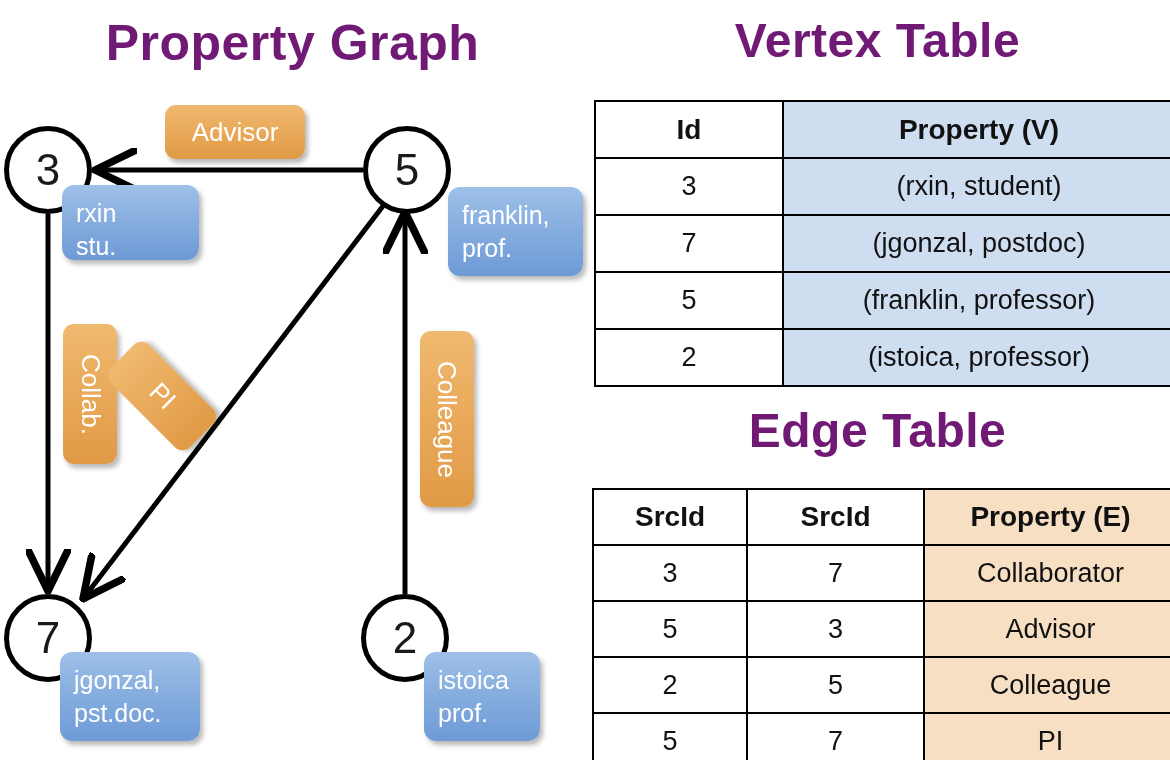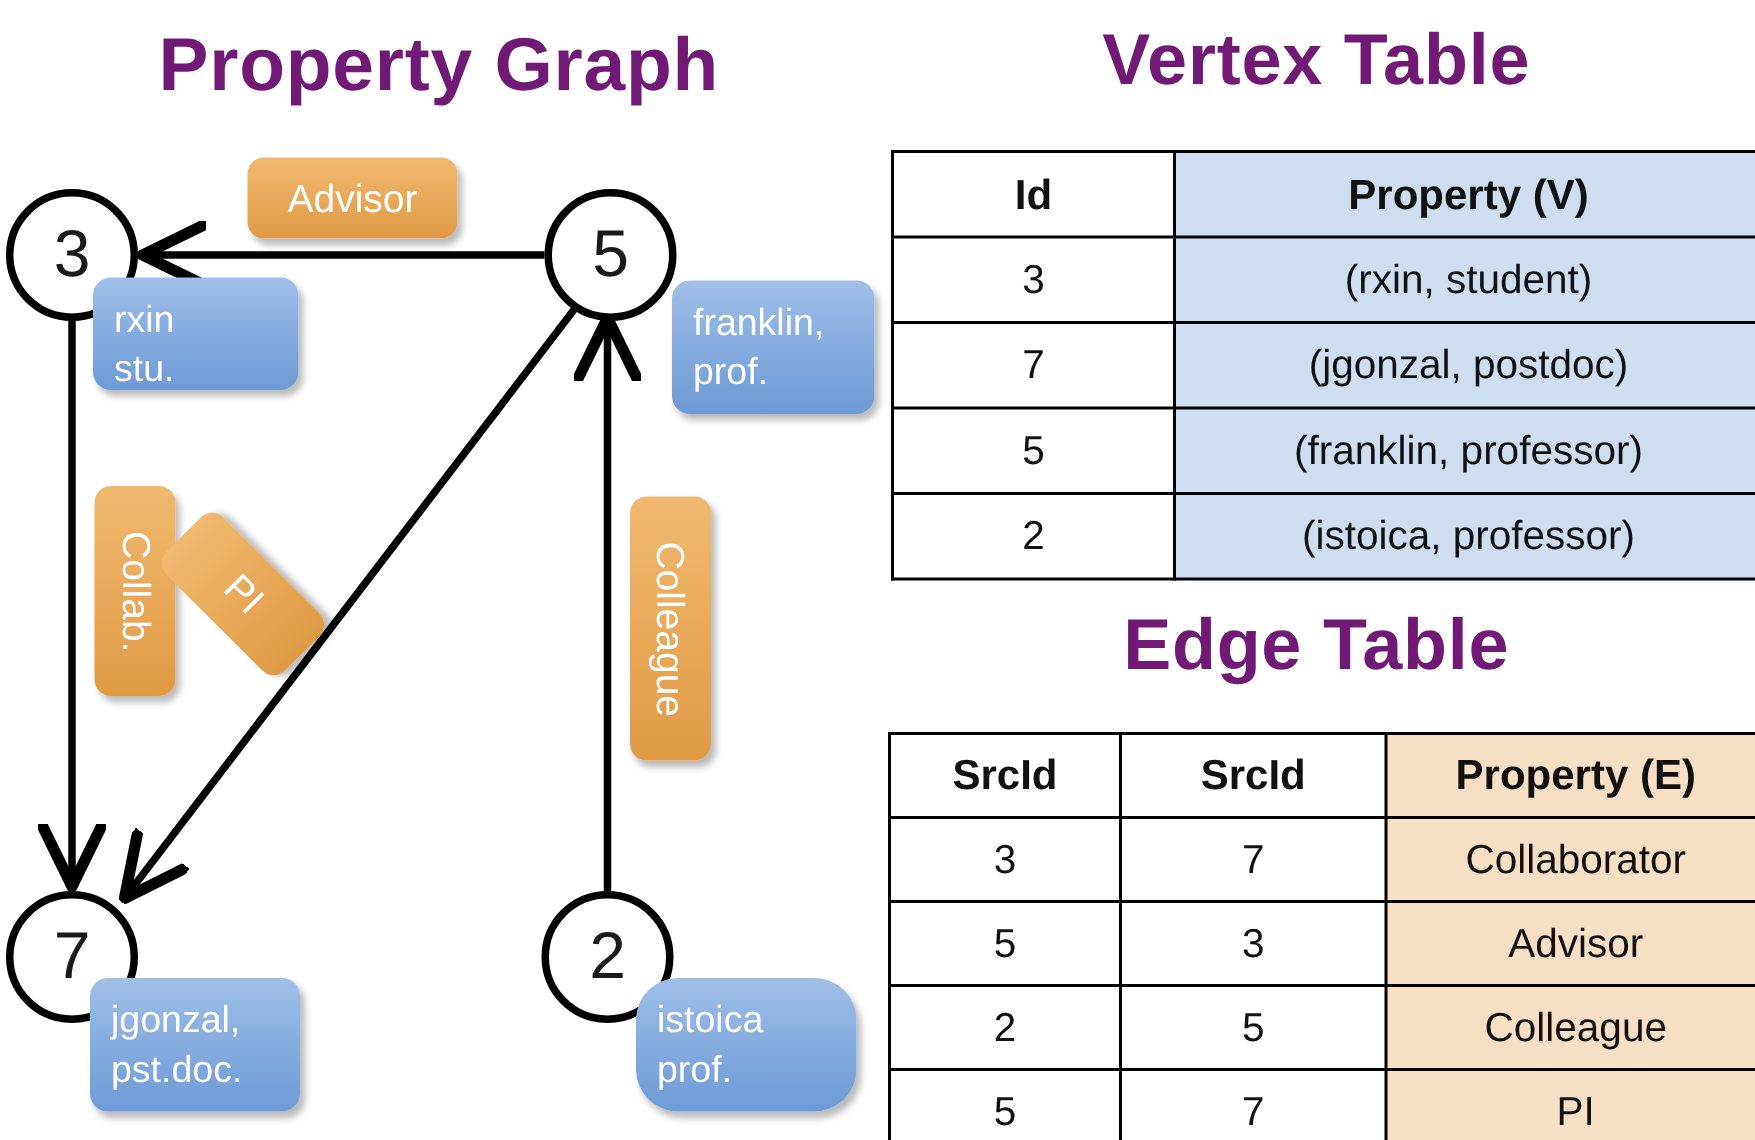--- a/index.html
+++ b/index.html
@@ -41,21 +41,21 @@
     position:absolute;border-radius:12px;box-sizing:border-box;
     background:linear-gradient(180deg,#9fc0e8 0%,#87aedf 45%,#6e9ad6 100%);
     box-shadow:3px 4px 5px rgba(0,0,0,0.28);
     color:#ffffff;font-size:25px;line-height:33px;
     padding:12px 0 0 14px;z-index:8;
     font-family:"Liberation Sans", sans-serif;
   }
   #prop-box-rxin{left:62px;top:185px;width:137px;height:75px;}
   #prop-box-franklin{left:448px;top:187px;width:135px;height:89px;}
   #prop-box-jgonzal{left:60px;top:652px;width:140px;height:89px;}
-  #prop-box-istoica{left:424px;top:652px;width:147px;height:89px;border-radius:28px;}
+  #prop-box-istoica{left:424px;top:652px;width:116px;height:89px;}
   .prop-line{display:block;}
 
   
   .edge-label{
     position:absolute;border-radius:11px;box-sizing:border-box;
     background:linear-gradient(180deg,#efb96f 0%,#e9a95a 50%,#e09a46 100%);
     box-shadow:3px 4px 5px rgba(0,0,0,0.28);
     color:#ffffff;display:flex;align-items:center;justify-content:center;
     font-size:26px;white-space:nowrap;z-index:7;
     font-family:"Liberation Sans", sans-serif;

